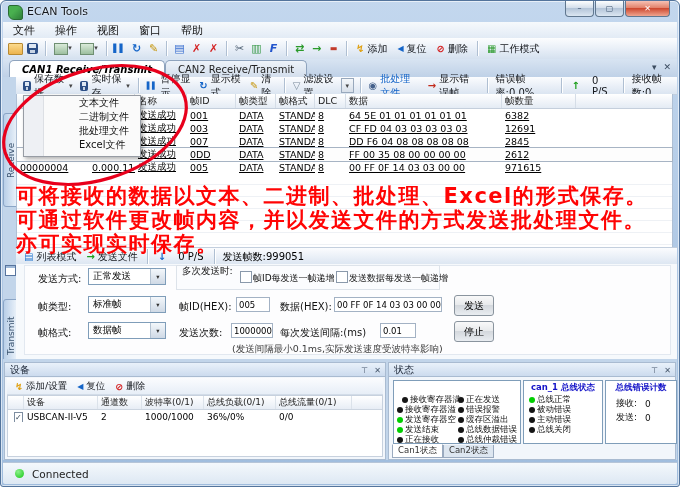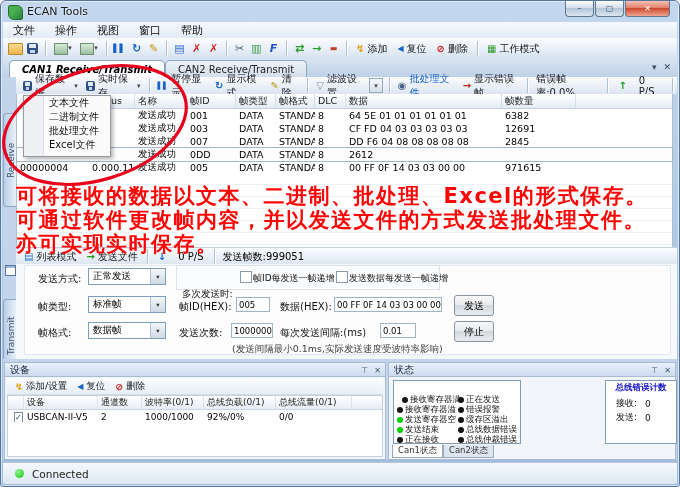--- a/index.html
+++ b/index.html
@@ -56,26 +56,26 @@
     display:flex;align-items:center;justify-content:center;font-size:7px;color:#444;margin:0 2px;}
   
   .listarea{left:15px;top:93px;right:6px;height:153px;background:#fff;border:1px solid #aebfd4;border-top:none;}
   .gridlines{left:0;right:0;top:79px;bottom:0;
     background:repeating-linear-gradient(#fff 0 11px,#eef1f5 11px 12px);}
   .thead{left:0;top:0;right:0;height:14px;display:flex;
     background:linear-gradient(#ffffff,#e4ebf4);border-bottom:1px solid #c5cfdc;font-size:9.5px;color:#222;}
   .hc{border-right:1px solid #d5dde7;padding:1px 3px;box-sizing:border-box;overflow:hidden;white-space:nowrap;}
   .trow{display:flex;height:13px;font-size:9.5px;color:#000;align-items:center;}
   .trow.sel{outline:1px solid #a7b4c4;background:#fdfdfd;}
-  .tc{padding:12px 3px;box-sizing:border-box;overflow:hidden;white-space:nowrap;}
+  .tc{padding:12px 3px;box-sizing:border-box;overflow:hidden;white-space:nowrap;text-decoration:underline;}
   .c0{width:72px;}.c1{width:46px;}.c2{width:52px;}.c3{width:49px;}.c4{width:40px;}
   .c5{width:39px;}.c6{width:31px;}.c7{width:156px;}.c8{width:74px;}
   
   .dmenu{left:22px;top:94px;width:86px;height:60px;background:#fafafa;border:1px solid #979ca4;
-    box-shadow:2px 2px 4px rgba(0,0,0,.3);z-index:50;}
+    box-shadow:2px 2px 4px rgba(0,0,0,.3);z-index:50;padding-left:30px;}
   .dmenu .gutter{position:absolute;left:0;top:0;bottom:0;width:19px;background:#eef0f4;border-right:1px solid #dcdfe4;}
   .dmi{position:relative;height:14px;line-height:14px;padding-left:25px;font-size:10px;color:#111;white-space:nowrap;}
   
   .redline{left:15px;z-index:70;font-size:21px;font-weight:bold;color:#ff0404;
     letter-spacing:1.5px;white-space:nowrap;text-align:right;}
   .ellipse{left:-8px;top:46px;width:210px;height:160px;z-index:60;pointer-events:none;}
   
   .ttb{left:15px;top:246px;right:2px;height:17px;display:flex;align-items:center;
     background:linear-gradient(#fbfcfe,#e9eff7 55%,#dbe5f1);border-top:1px solid #c3cfde;
     border-bottom:1px solid #c3cfde;font-size:10px;padding-left:3px;}
@@ -259,20 +259,21 @@
     <span class="tbtn">
         <span style="color:#c22a1a;font-weight:bold">→</span>
         <span>显示错误帧</span>
       </span>
     <span class="tsep"></span>
     <span style="padding:0 4px">错误帧率:0.0%</span>
     <span class="tsep"></span>
     <span style="color:#1a9e1a;font-weight:bold;padding:0 6px">↑</span>
     <span style="padding:0 6px">0 P/S</span>
     <span class="tsep"></span>
+    <span style="padding:0 4px">接收帧数:0</span>
   </div>
 
   <div class="abs listarea">
     <div class="abs gridlines"></div>
     <div class="abs thead">
       <span class="hc c0"></span>
       <span class="hc c1">时间us</span>
       <span class="hc c2">名称</span>
       <span class="hc c3">帧ID</span>
       <span class="hc c4">帧类型</span>
@@ -316,20 +317,21 @@
           <span class="tc c8">2845</span>
       </div>
       <div class="trow sel">
         <span class="tc c0"></span>
           <span class="tc c1"></span>
           <span class="tc c2">发送成功</span>
           <span class="tc c3">0DD</span>
           <span class="tc c4">DATA</span>
           <span class="tc c5">STANDARD</span>
           <span class="tc c6">8</span>
+          <span class="tc c7">FF 00 35 08 00 00 00 00</span>
           <span class="tc c8">2612</span>
       </div>
       <div class="trow">
         <span class="tc c0">00000004</span>
           <span class="tc c1">0.000.114</span>
           <span class="tc c2">发送成功</span>
           <span class="tc c3">005</span>
           <span class="tc c4">DATA</span>
           <span class="tc c5">STANDARD</span>
           <span class="tc c6">8</span>
@@ -375,21 +377,21 @@
     <div class="formbox"></div>
 
     <span class="flabel" style="left:22px;top:8px">发送方式:</span>
     <div class="combo" style="left:72px;top:4px;width:78px">
         <span>正常发送</span>
         <span class="cbtn">
           <span>▾</span>
         </span>
       </div>
     <div class="groupbox" style="left:160px;top:1px;width:262px;height:23px"></div>
-    <span class="flabel" style="left:166px;top:24px;font-size:9.5px">多次发送时:</span>
+    <span class="flabel" style="left:166px;top:1px;font-size:9.5px">多次发送时:</span>
     <div class="ckbox" style="left:224px;top:7px"></div>
     <span class="flabel" style="left:237px;top:8px;font-size:9px">帧ID每发送一帧递增</span>
     <div class="ckbox" style="left:320px;top:7px"></div>
     <span class="flabel" style="left:333px;top:8px;font-size:9px">发送数据每发送一帧递增</span>
 
     <span class="flabel" style="left:22px;top:36px">帧类型:</span>
     <div class="combo" style="left:72px;top:32px;width:78px">
         <span>标准帧</span>
         <span class="cbtn">
           <span>▾</span>
@@ -449,21 +451,21 @@
             <span class="dhc d2">通道数</span>
             <span class="dhc d3">波特率(0/1)</span>
             <span class="dhc d4">总线负载(0/1)</span>
             <span class="dhc d5">总线流量(0/1)</span>
           </div>
           <div class="drow">
             <span class="dc d0"><span class="cbchecked">✓</span></span>
             <span class="dc d1">USBCAN-II-V5</span>
             <span class="dc d2">2</span>
             <span class="dc d3">1000/1000</span>
-            <span class="dc d4">92%/0%</span>
+            <span class="dc d4">36%/0%</span>
             <span class="dc d5">0/0</span>
           </div>
         </div>
       </div>
     </div>
 
     <div class="panel" style="left:385px;right:1px">
       <div class="ptitle">
         <span>状态</span>
         <span class="ptools" style="top:3px">
@@ -509,20 +511,39 @@
           <div class="sitem" style="left:64px;top:43px">
               <span class="dot"></span>
               <span>总线数据错误</span>
             </div>
           <div class="sitem" style="left:64px;top:53px">
               <span class="dot"></span>
               <span>总线仲裁错误</span>
             </div>
         </div>
 
+        <div class="sbox" style="left:134px;width:78px">
+          <div class="sbt">can_1 总线状态</div>
+          <div class="sitem" style="left:5px;top:13px">
+              <span class="dot on"></span>
+              <span>总线正常</span>
+            </div>
+          <div class="sitem" style="left:5px;top:23px">
+              <span class="dot"></span>
+              <span>被动错误</span>
+            </div>
+          <div class="sitem" style="left:5px;top:33px">
+              <span class="dot"></span>
+              <span>主动错误</span>
+            </div>
+          <div class="sitem" style="left:5px;top:43px">
+              <span class="dot"></span>
+              <span>总线关闭</span>
+            </div>
+        </div>
 
         <div class="sbox" style="left:216px;width:70px">
           <div class="sbt">总线错误计数</div>
           <div class="sitem" style="left:10px;top:16px;font-size:9px">
               <span>接收:</span>
               <span style="margin-left:6px">0</span>
             </div>
           <div class="sitem" style="left:10px;top:30px;font-size:9px">
               <span>发送:</span>
               <span style="margin-left:6px">0</span>

